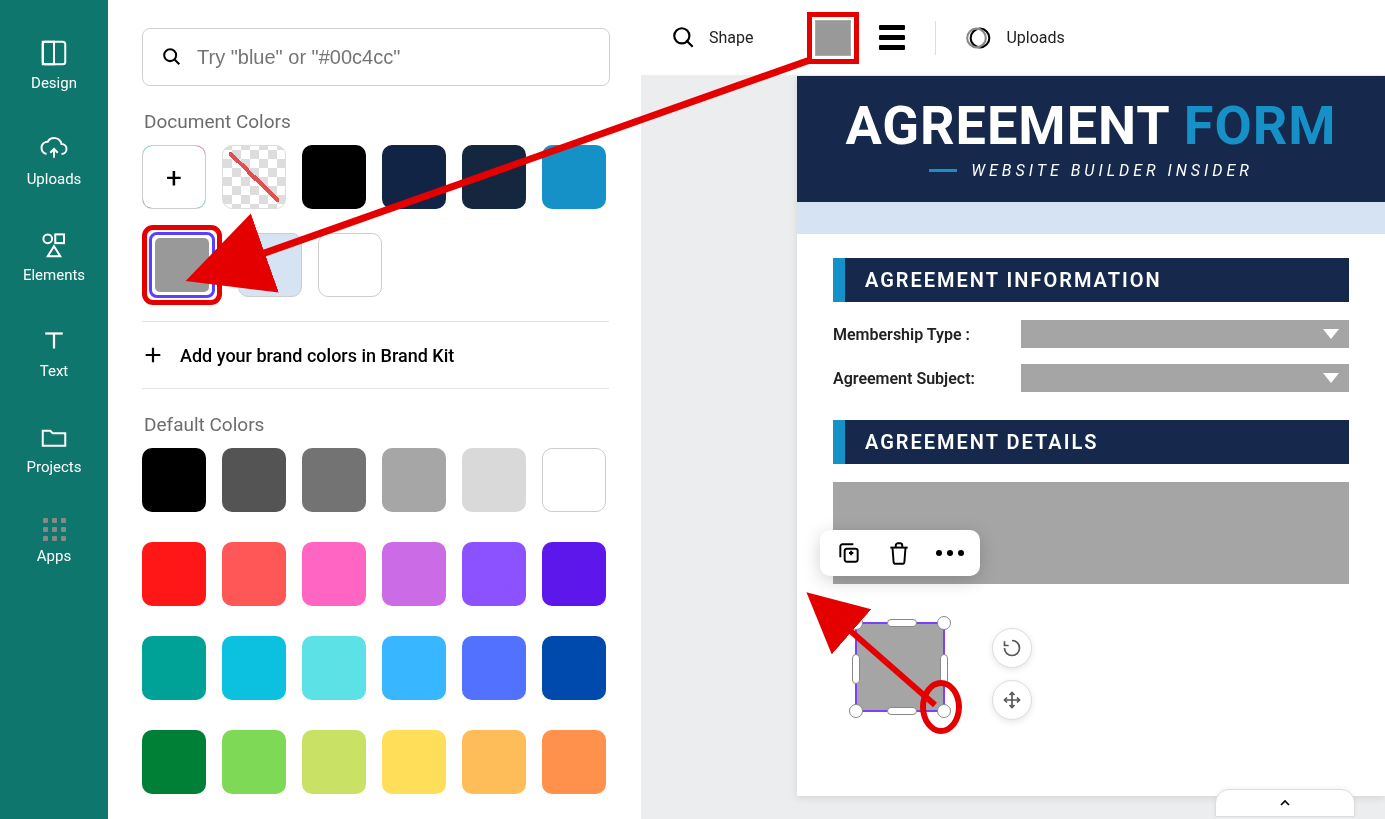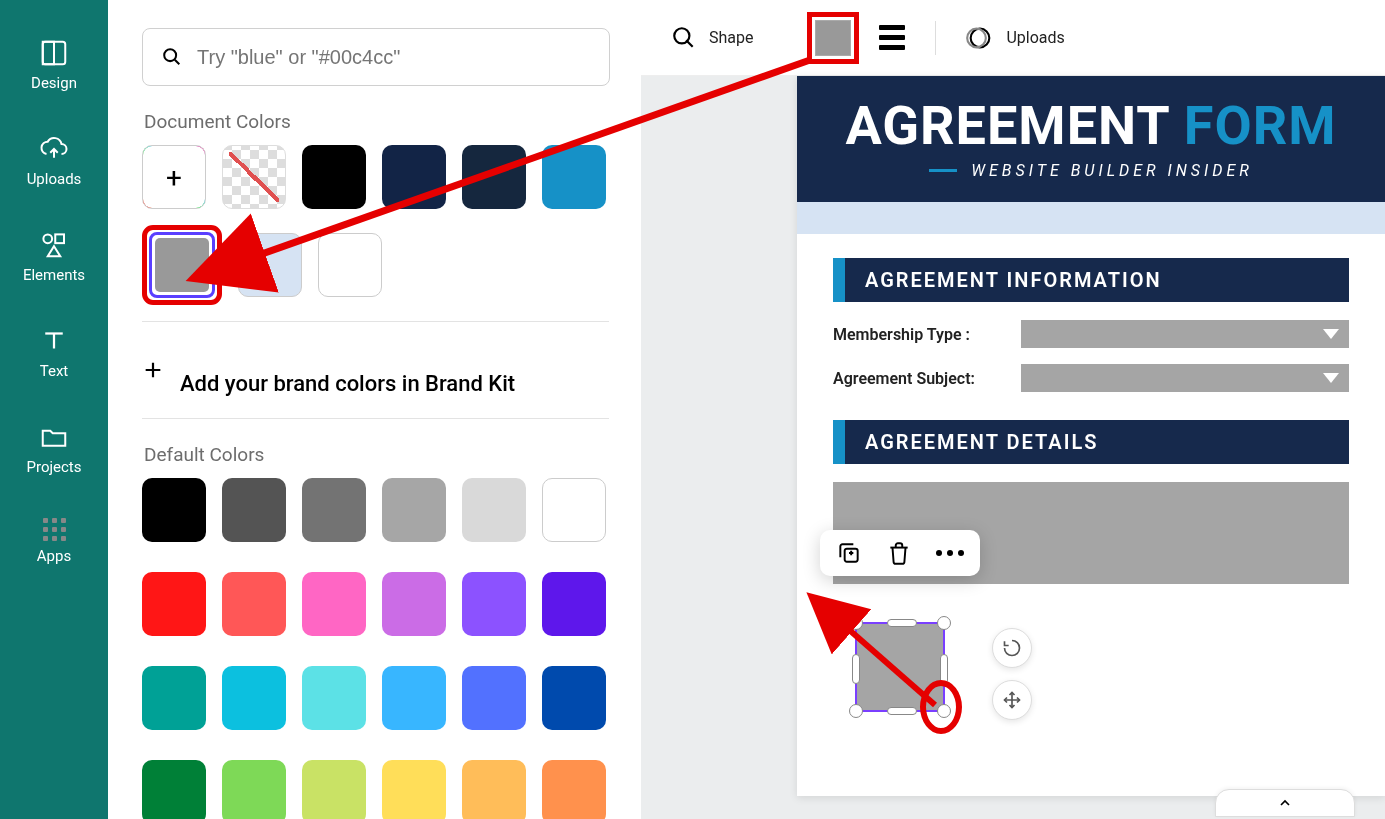--- a/index.html
+++ b/index.html
@@ -22,21 +22,21 @@
 .swatch { width:64px; height:64px; border-radius:10px; cursor:pointer; position:relative; }
 .swatch.outline { border:1.5px solid #ccc; }
 .add-swatch { background:#fff; border:4px solid transparent; border-radius:10px; background:linear-gradient(white,white) padding-box, linear-gradient(45deg,#ff0040,#ff8000,#ffff00,#00ff00,#00cfff,#3b5bff,#d400ff,#ff0040) border-box; display:flex; align-items:center; justify-content:center; font-size:28px; }
 .trans-swatch { background: repeating-conic-gradient(#ddd 0 25%, #fff 0 50%) 0/18px 18px; position:relative; border:1.5px solid #ddd; }
 .trans-swatch::after { content:""; position:absolute; left:6px; top:6px; right:6px; bottom:6px; background:linear-gradient(to bottom left, transparent 47%, #e05050 47%, #e05050 53%, transparent 53%); }
 .selected-swatch-wrap { border:5px solid #e50000; padding:2px; border-radius:11px; }
 .selected-swatch-inner { border:3px solid #5a3fff; border-radius:8px; padding:3px; }
 .selected-swatch-inner .sw { width:54px; height:54px; background:#999; border-radius:5px; }
 
 .brand-kit-link { display:flex; align-items:center; gap:16px; padding:22px 0; border-top:1px solid #e3e3e3; border-bottom:1px solid #e3e3e3; margin-top:14px; cursor:pointer; }
-.brand-kit-link span { font-size:22px; font-weight:500;margin-top:27px; }
+.brand-kit-link span { font-size:18px; font-weight:500; }
 .default-grid { display:flex; flex-direction:column; gap:14px; margin-top:8px; }
 
 
 .toolbar { position:absolute; left:641px; top:0; width:744px; height:76px; background:#fff; display:flex; align-items:center; padding:0 30px; gap:20px; border-bottom:1px solid #eee;}
 .tb-item { display:flex; align-items:center; gap:12px; cursor:pointer; font-size:16px; color:#222; }
 .tb-divider { width:1px; height:34px; background:#ddd; margin:0 10px; }
 .tb-color-wrap { border:5px solid #e50000; padding:3px; }
 .tb-color { width:36px; height:36px; background:#999; border:1px solid #aaa; }
 .tb-lines { display:flex; flex-direction:column; gap:5px; }
 .tb-lines span { width:26px; height:5px; background:#000; border-radius:1px; }

